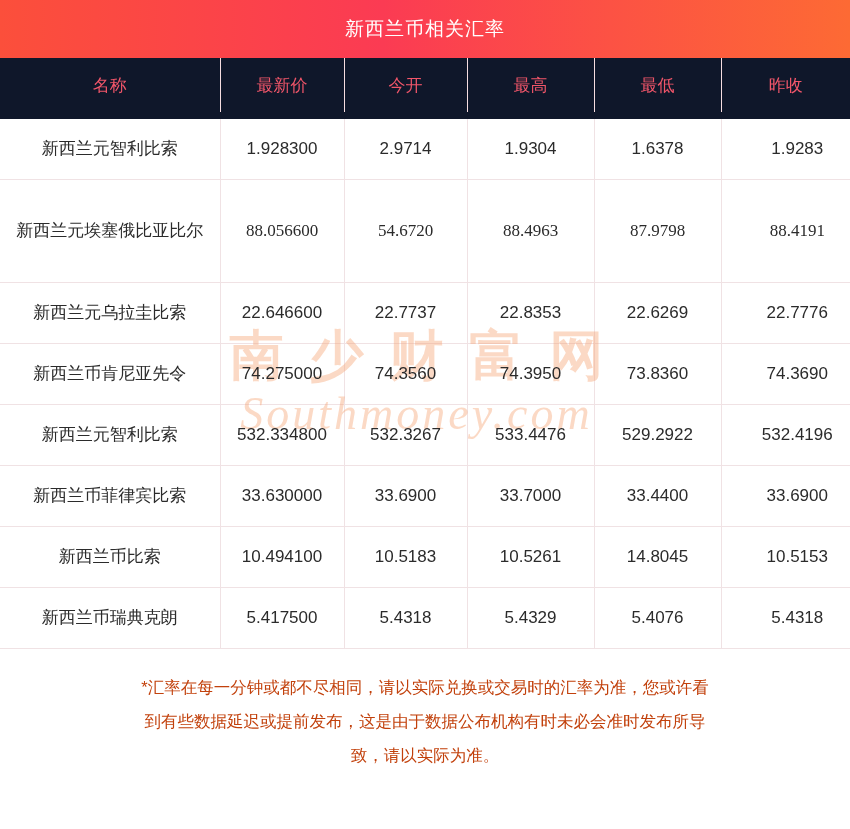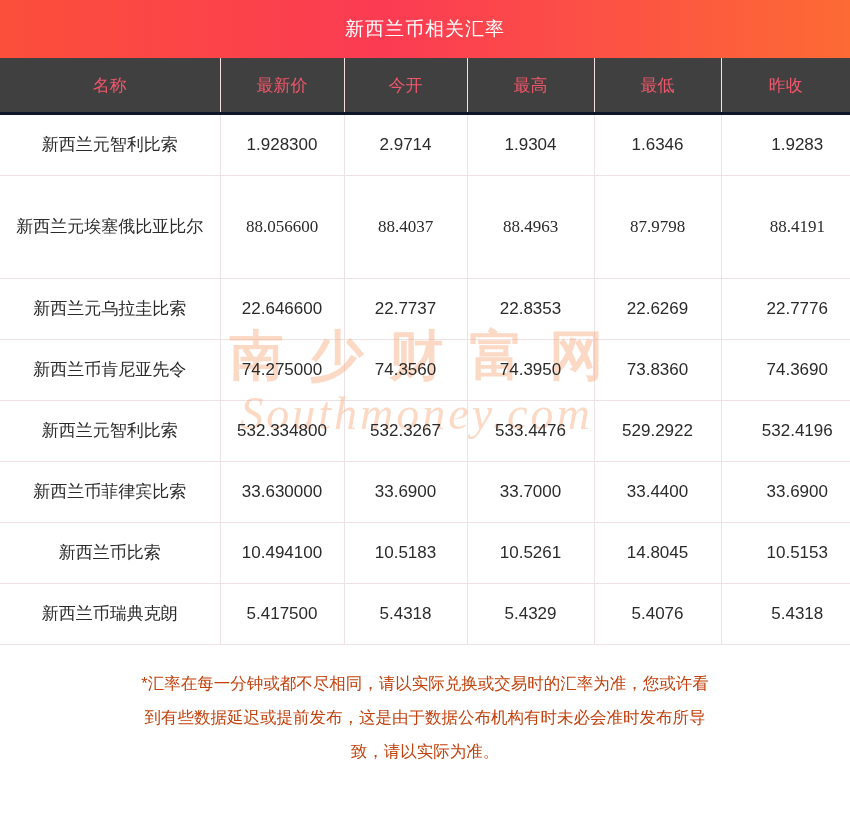--- a/index.html
+++ b/index.html
@@ -38,28 +38,28 @@
     table-layout: fixed;
   }
   col.c0 { width: 220px; }
   col.c1 { width: 124px; }
   col.c2 { width: 123px; }
   col.c3 { width: 127px; }
   col.c4 { width: 127px; }
   col.c5 { width: 129px; }
 
   thead th {
-    background: #404040;
+    background: #0f172a;
     color: #f2566a;
     font-size: 17px;
     font-weight: normal;
     height: 52px;
     text-align: center;
     border-right: 1px solid #f6dde0;
-    border-bottom: 3px solid #0f172a;
+    border-bottom: 7px solid #0f172a;
   }
   thead th:last-child { border-right: none; }
 
   tbody td {
     height: 58px;
     font-size: 17px;
     text-align: center;
     border-right: 1px solid #f0e2e4;
     border-bottom: 1px solid #f0e2e4;
     color: #2b2b2b;
@@ -148,27 +148,27 @@
         <th>最低</th>
         <th>昨收</th>
       </tr>
     </thead>
     <tbody>
       <tr>
         <td class="name">新西兰元智利比索</td>
         <td>1.928300</td>
         <td>2.9714</td>
         <td>1.9304</td>
-        <td>1.6346</td>
+        <td>1.6378</td>
         <td>1.9283</td>
       </tr>
       <tr class="tall">
         <td class="name">新西兰元埃塞俄比亚比尔</td>
         <td>88.056600</td>
-        <td>88.4037</td>
+        <td>54.6720</td>
         <td>88.4963</td>
         <td>87.9798</td>
         <td>88.4191</td>
       </tr>
       <tr>
         <td class="name">新西兰元乌拉圭比索</td>
         <td>22.646600</td>
         <td>22.7737</td>
         <td>22.8353</td>
         <td>22.6269</td>

